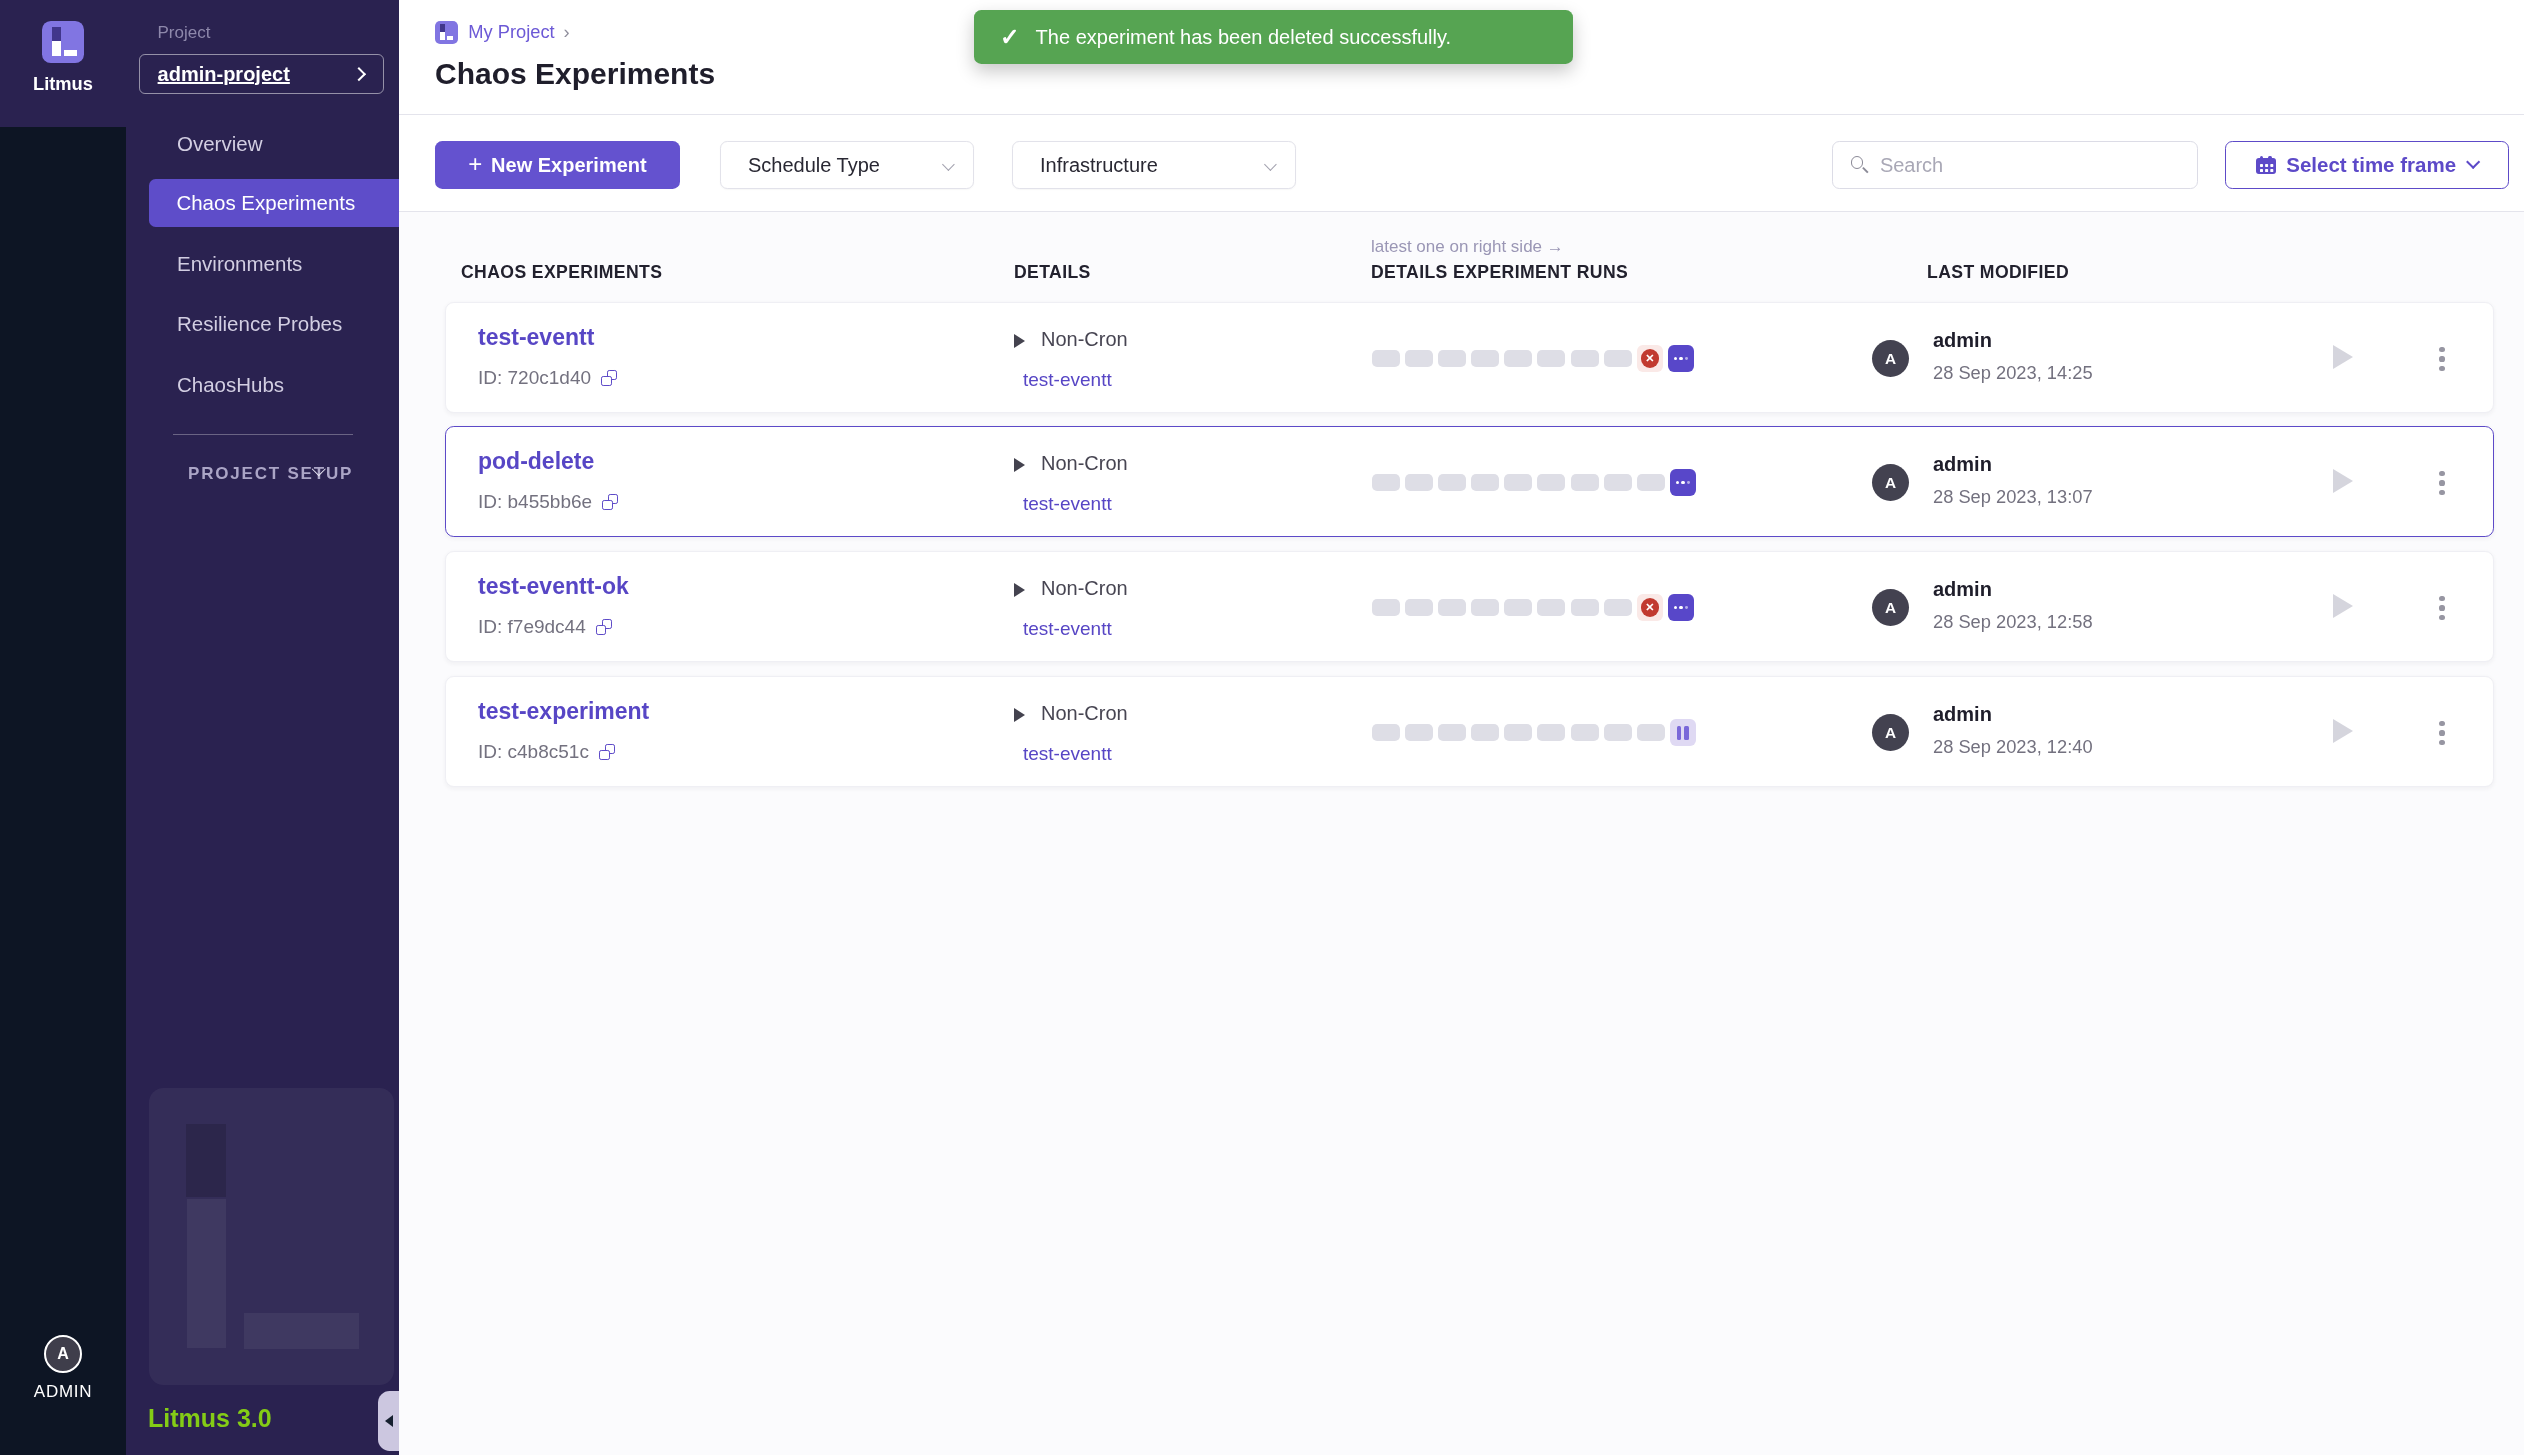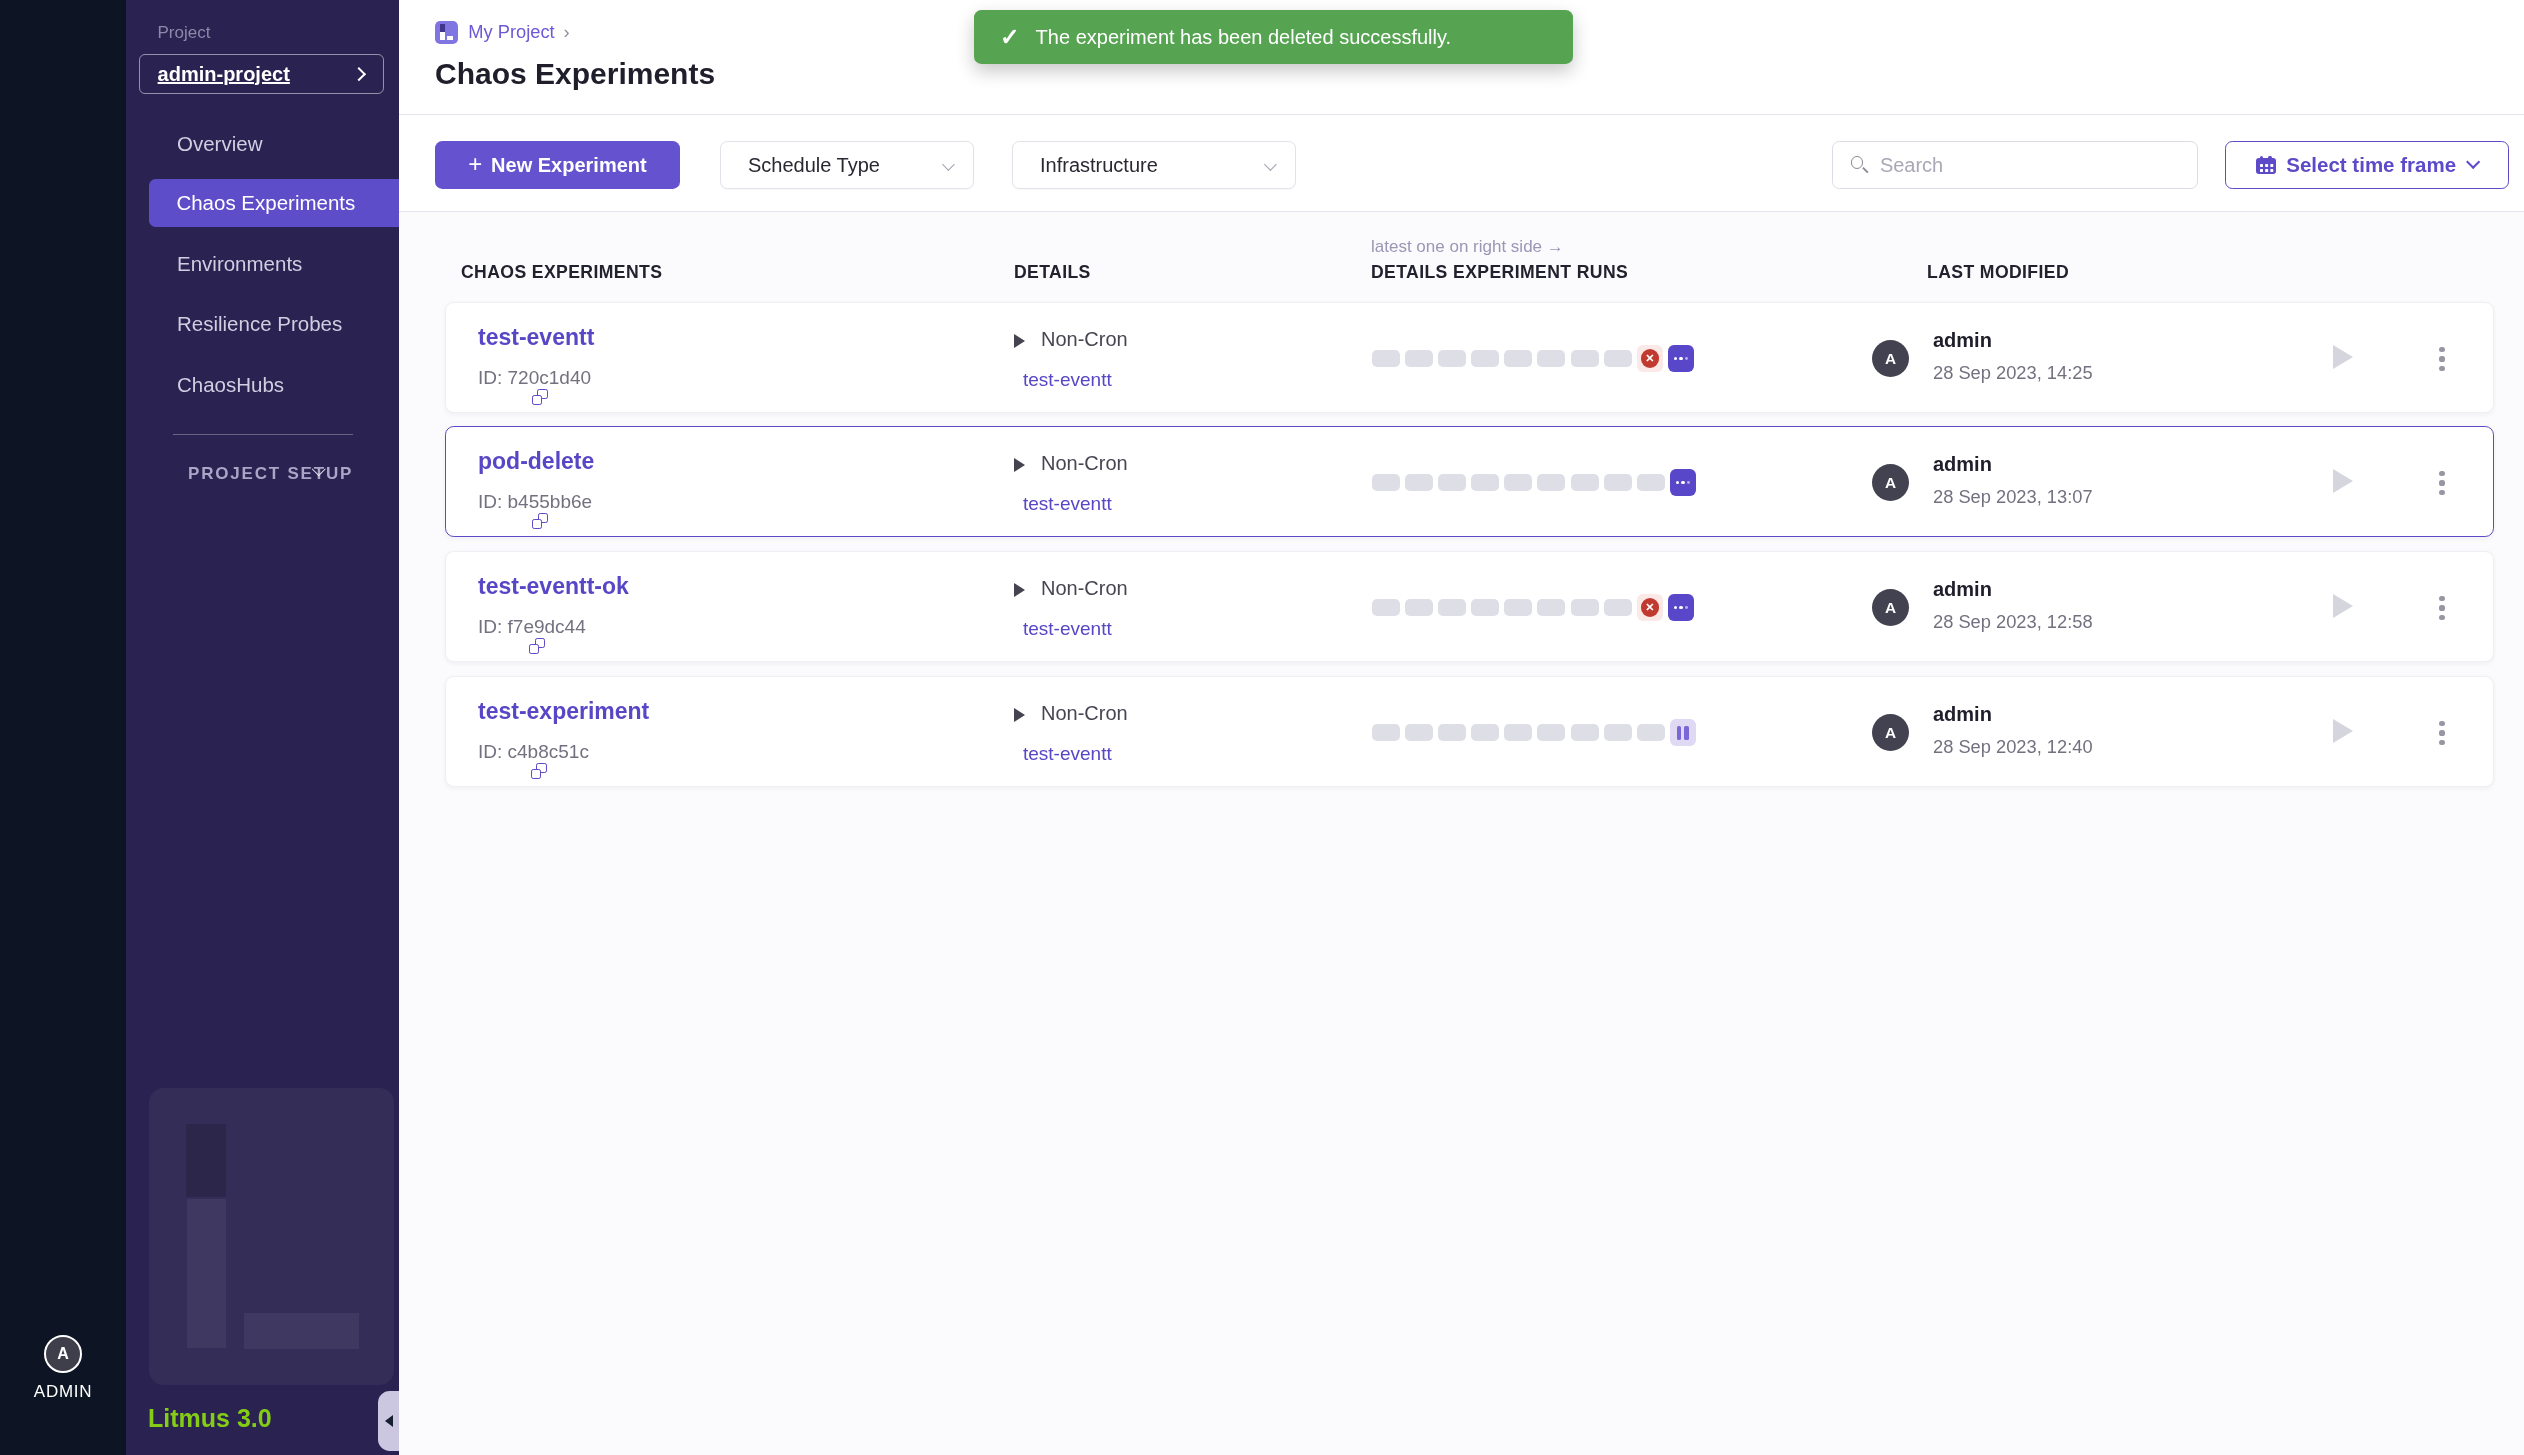--- a/index.html
+++ b/index.html
@@ -103,21 +103,21 @@
   
   .runs-hint { position:absolute; left:972px; top:237px; font-size:17px; color:#9A96B5; }
   .th { position:absolute; top:262px; font-size:17.6px; font-weight:700; color:#22212E; letter-spacing:0.4px; }
   .th0 { left:62px; } .th1 { left:615px; } .th2 { left:972px; } .th3 { left:1528px; }
 
   
   .row-card { position:absolute; left:46px; width:2049px; height:111px; background:#fff; border:1.1px solid #EFEFF4;
               border-radius:8.8px; box-shadow:0 1.5px 4.4px rgba(40,41,61,.05); }
   .row-card.selected { border:1.5px solid #5D4AC8; }
   .exp-name { position:absolute; left:32px; top:20.5px; font-size:23px; font-weight:700; color:#5746C5; cursor:pointer; }
-  .exp-id { position:absolute; left:32px; top:64px; font-size:19px; color:#73717F; display:flex; align-items:center;flex-direction:column; }
+  .exp-id { position:absolute; left:32px; top:64px; font-size:19px; color:#73717F; display:flex; align-items:center; }
   .copy { position:relative; width:16px; height:16px; margin-left:10.3px; cursor:pointer; }
   .copy .back { position:absolute; right:0; top:0; width:10.3px; height:10.3px; border:1.8px solid #5D4AC8; border-radius:2.2px; }
   .copy .front { position:absolute; left:0; bottom:0; width:10.3px; height:10.3px; border:1.8px solid #5D4AC8; border-radius:2.2px; background:#fff; }
   .det-icon { position:absolute; left:568px; top:31px; width:0; height:0;
               border-top:7.3px solid transparent; border-bottom:7.3px solid transparent; border-left:11.7px solid #44434F; }
   .det-sched { position:absolute; left:595px; top:25px; font-size:20px; color:#474552; }
   .det-link { position:absolute; left:577px; top:66px; font-size:19px; color:#5746C5; cursor:pointer; }
   .runs { position:absolute; left:926px; top:0; height:111px; display:flex; align-items:center; gap:5.1px; }
   .run-bar { width:28px; height:17px; background:#DEDEE6; border-radius:5.1px; }
   .run-badge { width:26px; height:27px; border-radius:5.9px; display:flex; align-items:center; justify-content:center; cursor:pointer; }
@@ -138,20 +138,28 @@
   .row-kebab { position:absolute; left:1983px; top:35px; width:26px; height:42px; display:flex; flex-direction:column;
                align-items:center; justify-content:center; gap:4.4px; cursor:pointer; }
   .row-kebab i { width:5.1px; height:5.1px; border-radius:50%; background:#9796A2; display:block; }
 </style>
 </head>
 <body>
 
 <div class="app">
 
   <div class="rail">
+    <div class="rail-top">
+      <div class="logo">
+        <i class="lg-dark"></i>
+          <i class="lg-v"></i>
+          <i class="lg-h"></i>
+      </div>
+      <div class="brand">Litmus</div>
+    </div>
     <div class="rail-user">
       <div class="rail-avatar">A</div>
       <div class="rail-user-label">ADMIN</div>
     </div>
   </div>
 
   <div class="sidebar">
     <div class="proj-label">Project</div>
     <div class="proj-select">
       <span class="pname">admin-project</span>

